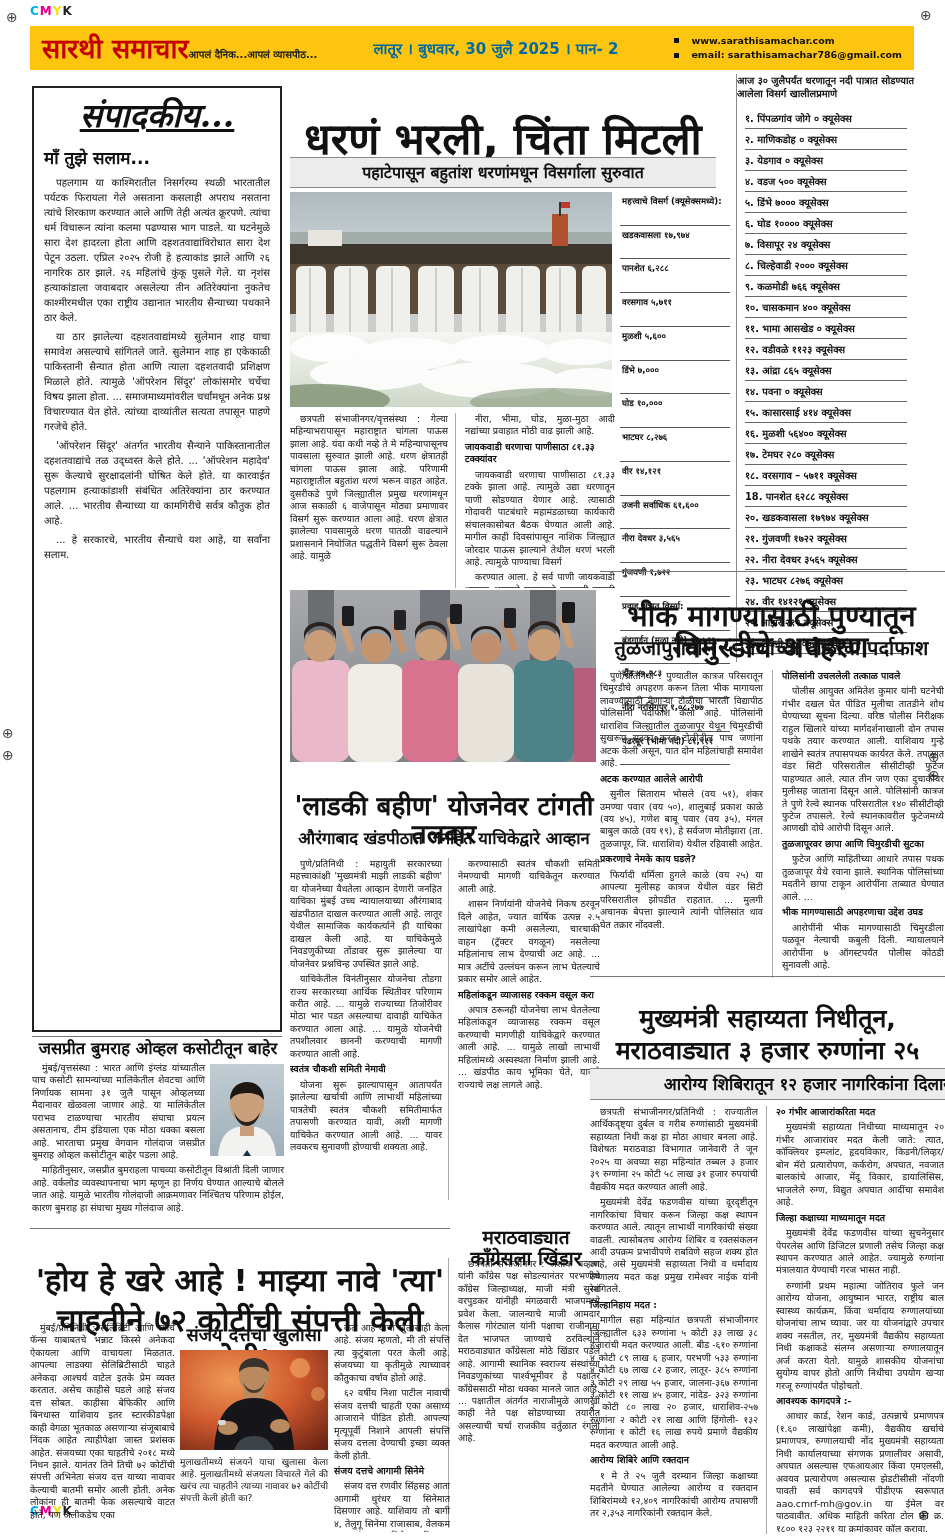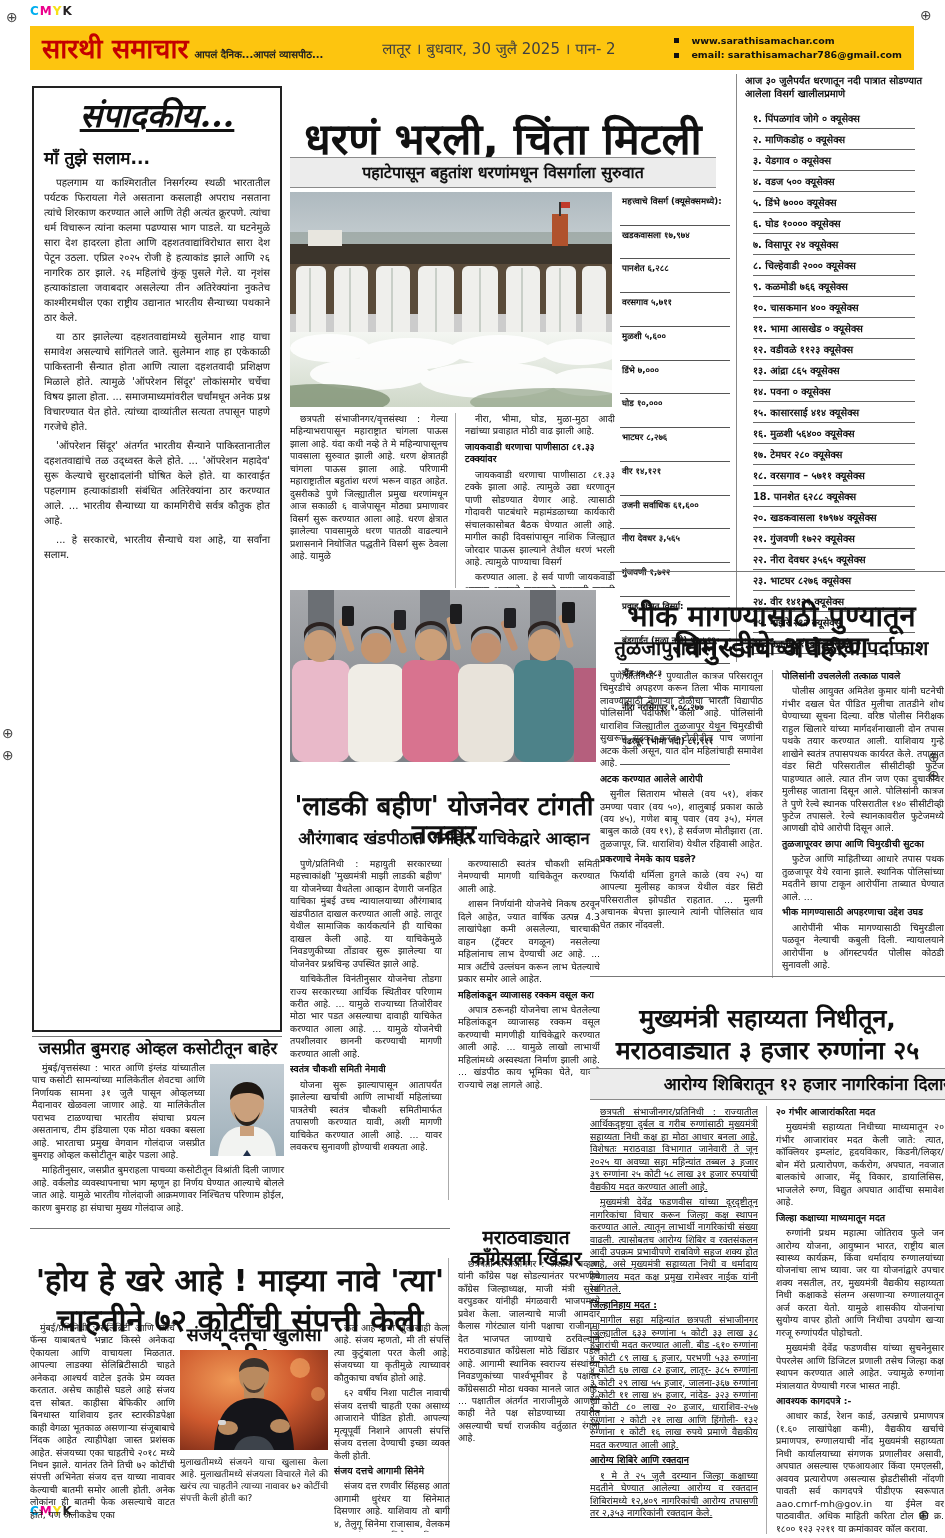--- a/index.html
+++ b/index.html
@@ -6,24 +6,24 @@
   .page{position:relative;width:945px;height:1538px;background:#ffffff;
         font-family:"DejaVu Sans",sans-serif;color:#111;overflow:hidden;}
   .abs{position:absolute;}
   .reg{position:absolute;font-size:14px;color:#444;line-height:1;}
   .cmyk{position:absolute;font-weight:bold;font-size:12px;letter-spacing:1px;
         font-family:"DejaVu Sans",sans-serif;}
   .cmyk .c{color:#00aeef}.cmyk .m{color:#ec008c}.cmyk .y{color:#f7e017}.cmyk .k{color:#231f20}
   
   .masthead{left:30px;top:26px;width:884px;height:44px;background:#fdc50f;
             display:flex;align-items:center;justify-content:space-between;padding:0 12px;box-sizing:border-box;}
-  .brandwrap{display:flex;align-items:baseline;gap:6px;}
+  .brandwrap{display:flex;align-items:baseline;}
   .brand{color:#c40000;font-size:27px;font-weight:bold;line-height:1;}
   .tagline{font-size:10px;font-weight:bold;color:#222;}
-  .dateline{font-size:15px;font-weight:normal;color:#404040;}
+  .dateline{font-size:15px;font-weight:bold;color:#0369a1;}
   .contact{font-size:9.5px;font-weight:bold;color:#111;text-align:left;line-height:1.5;}
   .contact .row{display:flex;align-items:center;gap:12px;}
   .sq{display:inline-block;width:5px;height:5px;background:#111;}
   
   .editorial{left:32px;top:86px;width:250px;height:946px;border:2px solid #222;
              padding:8px 10px;box-sizing:border-box;}
   .ed-script{font-family:"DejaVu Serif",serif;font-style:italic;font-weight:bold;
              font-size:33px;text-align:center;text-decoration:underline;line-height:1.2;}
   .ed-title{font-size:17px;font-weight:bold;margin:10px 0 6px 0;}
   .edp{font-size:10px;line-height:1.5;text-align:justify;margin:0 0 4px 0;text-indent:12px;}
@@ -34,21 +34,21 @@
   .main-head{left:290px;top:88px;width:426px;font-size:43px;font-weight:bold;
              text-align:center;line-height:1.05;}
   .deck{background:#ececec;border-top:1.5px solid #8a8a8a;border-bottom:1.5px solid #8a8a8a;
         font-weight:bold;text-align:center;}
   .deck.main{left:290px;top:157px;width:426px;height:29px;font-size:16px;line-height:29px;}
   .photo{overflow:hidden;background:#ccc;}
   
   .mid-table{left:620px;top:192px;width:110px;}
   .trow{font-size:8.6px;font-weight:bold;padding:4px 0 18px 2px;border-bottom:1px solid #555;line-height:1.25;}
   
-  .right-list{left:736px;top:74px;width:178px;border-left:1px solid #888;padding-left:8px;}
+  .right-list{left:736px;top:74px;width:178px;border-left:1px solid #888;}
   .rl-head{font-size:9.8px;font-weight:bold;line-height:1.35;margin-bottom:2px;}
   .rl-ul{list-style:none;margin:8px;padding:0;}
   .dam-item{font-size:9.8px;font-weight:bold;padding:4px 0 3px 0;border-bottom:1px solid #666;}
   .hr{position:absolute;border-top:1px solid #777;height:0;}
   .h2{font-weight:bold;text-align:center;line-height:1.08;}
   .col{box-sizing:border-box;}
   .divl{border-left:1px solid #aaa;padding-left:9px;}
   .kick{font-weight:bold;text-align:center;}
   .cap{font-size:9px;line-height:1.35;text-align:justify;}
   .clip{overflow:hidden;}
@@ -291,21 +291,21 @@
   <div class="col abs clip" style="left:290px;top:858px;width:152px;height:364px;">
 
   <p class="bp">पुणे/प्रतिनिधी : महायुती सरकारच्या महत्त्वाकांक्षी 'मुख्यमंत्री माझी लाडकी बहीण' या योजनेच्या वैधतेला आव्हान देणारी जनहित याचिका मुंबई उच्च न्यायालयाच्या औरंगाबाद खंडपीठात दाखल करण्यात आली आहे. लातूर येथील सामाजिक कार्यकर्त्याने ही याचिका दाखल केली आहे. या याचिकेमुळे निवडणुकीच्या तोंडावर सुरू झालेल्या या योजनेवर प्रश्नचिन्ह उपस्थित झाले आहे.</p>
       <p class="bp">याचिकेतील विनंतीनुसार योजनेचा तोडगा राज्य सरकारच्या आर्थिक स्थितीवर परिणाम करीत आहे. ... यामुळे राज्याच्या तिजोरीवर मोठा भार पडत असल्याचा दावाही याचिकेत करण्यात आला आहे. ... यामुळे योजनेची तपशीलवार छाननी करण्याची मागणी करण्यात आली आहे.</p>
       <p class="bp bh">स्वतंत्र चौकशी समिती नेमावी</p>
       <p class="bp">योजना सुरू झाल्यापासून आतापर्यंत झालेल्या खर्चाची आणि लाभार्थी महिलांच्या पात्रतेची स्वतंत्र चौकशी समितीमार्फत तपासणी करण्यात यावी, अशी मागणी याचिकेत करण्यात आली आहे. ... यावर लवकरच सुनावणी होण्याची शक्यता आहे.</p>
     </div>
   <div class="col abs clip divl" style="left:448px;top:858px;width:152px;height:342px;">
 
   <p class="bp">करण्यासाठी स्वतंत्र चौकशी समिती नेमण्याची मागणी याचिकेतून करण्यात आली आहे.</p>
-      <p class="bp">शासन निर्णयांनी योजनेचे निकष ठरवून दिले आहेत, ज्यात वार्षिक उत्पन्न 4.3 लाखांपेक्षा कमी असलेल्या, चारचाकी वाहन (ट्रॅक्टर वगळून) नसलेल्या महिलांनाच लाभ देण्याची अट आहे. ... मात्र अटींचे उल्लंघन करून लाभ घेतल्याचे प्रकार समोर आले आहेत.</p>
+      <p class="bp">शासन निर्णयांनी योजनेचे निकष ठरवून दिले आहेत, ज्यात वार्षिक उत्पन्न २.५ लाखांपेक्षा कमी असलेल्या, चारचाकी वाहन (ट्रॅक्टर वगळून) नसलेल्या महिलांनाच लाभ देण्याची अट आहे. ... मात्र अटींचे उल्लंघन करून लाभ घेतल्याचे प्रकार समोर आले आहेत.</p>
       <p class="bp bh">महिलांकडून व्याजासह रक्कम वसूल करा</p>
       <p class="bp">अपात्र ठरूनही योजनेचा लाभ घेतलेल्या महिलांकडून व्याजासह रक्कम वसूल करण्याची मागणीही याचिकेद्वारे करण्यात आली आहे. ... यामुळे लाखो लाभार्थी महिलांमध्ये अस्वस्थता निर्माण झाली आहे. ... खंडपीठ काय भूमिका घेते, याकडे राज्याचे लक्ष लागले आहे.</p>
     </div>
 
   <h3 class="h2 abs" style="left:452px;top:1208px;width:148px;font-size:19px;">मराठवाड्यात काँग्रेसला खिंडार</h3>
   <div class="col abs clip divl" style="left:448px;top:1258px;width:152px;height:270px;">
 
   <p class="bp">छत्रपती संभाजीनगर : अशोक चव्हाण यांनी काँग्रेस पक्ष सोडल्यानंतर परभणीचे काँग्रेस जिल्हाध्यक्ष, माजी मंत्री सुरेश वरपुडकर यांनीही मंगळवारी भाजपमध्ये प्रवेश केला. जालन्याचे माजी आमदार कैलास गोरंट्याल यांनी पक्षाचा राजीनामा देत भाजपत जाण्याचे ठरविल्याने मराठवाड्यात काँग्रेसला मोठे खिंडार पडले आहे. आगामी स्थानिक स्वराज्य संस्थांच्या निवडणुकांच्या पार्श्वभूमीवर हे पक्षांतर काँग्रेससाठी मोठा धक्का मानले जात आहे. ... पक्षातील अंतर्गत नाराजीमुळे आणखी काही नेते पक्ष सोडण्याच्या तयारीत असल्याची चर्चा राजकीय वर्तुळात रंगली आहे.</p>
     </div>
 
@@ -371,33 +371,33 @@
 
   <p class="bp">केले आहे याचा खुलासाही केला आहे. संजय म्हणतो, मी ती संपत्ति त्या कुटुंबाला परत केली आहे. संजयच्या या कृतीमुळे त्याच्यावर कौतुकाचा वर्षाव होतो आहे.</p>
       <p class="bp">६२ वर्षीय निशा पाटील नावाची संजय दत्तची चाहती एका असाध्य आजाराने पीडित होती. आपल्या मृत्यूपूर्वी निशाने आपली संपत्ति संजय दत्तला देण्याची इच्छा व्यक्त केली होती.</p>
       <p class="bp bh">संजय दत्तचे आगामी सिनेमे</p>
       <p class="bp">संजय दत्त रणवीर सिंहसह आता आगामी धुरंधर या सिनेमात दिसणार आहे. याशिवाय तो बागी ४, तेलुगू सिनेमा राजासाब, वेलकम टू द जंगल या सिनेमात दिसणार आहे.</p>
     </div>
 
   <div class="hr" style="left:590px;top:976px;width:355px;"></div>
   <h2 class="h2 abs" style="left:590px;top:982px;width:355px;font-size:25px;line-height:1.3;">मुख्यमंत्री सहाय्यता निधीतून, मराठवाड्यात ३ हजार रुग्णांना २५ कोटींची मदत</h2>
   <div class="deck abs" style="left:590px;top:1068px;width:355px;height:30px;font-size:17px;line-height:30px;padding-left:44px;">आरोग्य शिबिरातून १२ हजार नागरिकांना दिलासा</div>
-  <div class="col abs clip" style="left:590px;top:1106px;width:168px;height:428px;text-decoration:underline;">
+  <div class="col abs clip" style="left:590px;top:1106px;width:168px;height:428px;">
 
   <p class="bp">छत्रपती संभाजीनगर/प्रतिनिधी : राज्यातील आर्थिकदृष्ट्या दुर्बल व गरीब रुग्णांसाठी मुख्यमंत्री सहाय्यता निधी कक्ष हा मोठा आधार बनला आहे. विशेषतः मराठवाडा विभागात जानेवारी ते जून २०२५ या अवघ्या सहा महिन्यांत तब्बल ३ हजार ३९ रुग्णांना २५ कोटी ५८ लाख ३१ हजार रुपयांची वैद्यकीय मदत करण्यात आली आहे.</p>
       <p class="bp">मुख्यमंत्री देवेंद्र फडणवीस यांच्या दूरदृष्टीतून नागरिकांचा विचार करून जिल्हा कक्ष स्थापन करण्यात आले. त्यातून लाभार्थी नागरिकांची संख्या वाढली. त्यासोबतच आरोग्य शिबिर व रक्तसंकलन आदी उपक्रम प्रभावीपणे राबविणे सहज शक्य होत आहे, असे मुख्यमंत्री सहाय्यता निधी व धर्मादाय रुग्णालय मदत कक्ष प्रमुख रामेश्वर नाईक यांनी सांगितले.</p>
       <p class="bp bh">जिल्हानिहाय मदत :</p>
       <p class="bp">मागील सहा महिन्यांत छत्रपती संभाजीनगर जिल्ह्यातील ६३३ रुग्णांना ५ कोटी ३३ लाख ३८ हजारांची मदत करण्यात आली. बीड -६१० रुग्णांना ४ कोटी ८९ लाख ६ हजार, परभणी ५३३ रुग्णांना ४ कोटी ६७ लाख ८२ हजार, लातूर- ३८५ रुग्णांना ३ कोटी २९ लाख ५५ हजार, जालना-३६७ रुग्णांना ३ कोटी ११ लाख ४५ हजार, नांदेड- ३२३ रुग्णांना २ कोटी ८० लाख २० हजार, धाराशिव-२५७ रुग्णांना २ कोटी २१ लाख आणि हिंगोली- १३२ रुग्णांना १ कोटी १६ लाख रुपये प्रमाणे वैद्यकीय मदत करण्यात आली आहे.</p>
       <p class="bp bh">आरोग्य शिबिरे आणि रक्तदान</p>
       <p class="bp">१ मे ते २५ जुलै दरम्यान जिल्हा कक्षाच्या मदतीने घेण्यात आलेल्या आरोग्य व रक्तदान शिबिरांमध्ये १२,४०९ नागरिकांची आरोग्य तपासणी तर २,३५३ नागरिकांनी रक्तदान केले.</p>
     </div>
   <div class="col abs clip divl" style="left:766px;top:1106px;width:178px;height:428px;">
 
   <p class="bp bh">२० गंभीर आजारांकरिता मदत</p>
       <p class="bp">मुख्यमंत्री सहाय्यता निधीच्या माध्यमातून २० गंभीर आजारांवर मदत केली जाते: त्यात, कॉक्लियर इम्प्लांट, हृदयविकार, किडनी/लिव्हर/बोन मॅरो प्रत्यारोपण, कर्करोग, अपघात, नवजात बालकांचे आजार, मेंदू विकार, डायालिसिस, भाजलेले रुग्ण, विद्युत अपघात आदींचा समावेश आहे.</p>
       <p class="bp bh">जिल्हा कक्षाच्या माध्यमातून मदत</p>
+      <p class="bp">मुख्यमंत्री देवेंद्र फडणवीस यांच्या सुचनेनुसार पेपरलेस आणि डिजिटल प्रणाली तसेच जिल्हा कक्ष स्थापन करण्यात आले आहेत. ज्यामुळे रुग्णांना मंत्रालयात येण्याची गरज भासत नाही.</p>
       <p class="bp">रुग्णांनी प्रथम महात्मा जोतिराव फुले जन आरोग्य योजना, आयुष्मान भारत, राष्ट्रीय बाल स्वास्थ्य कार्यक्रम, किंवा धर्मादाय रुग्णालयांच्या योजनांचा लाभ घ्यावा. जर या योजनांद्वारे उपचार शक्य नसतील, तर, मुख्यमंत्री वैद्यकीय सहाय्यता निधी कक्षाकडे संलग्न असणाऱ्या रुग्णालयातून अर्ज करता येतो. यामुळे शासकीय योजनांचा सुयोग्य वापर होतो आणि निधीचा उपयोग खऱ्या गरजू रुग्णांपर्यंत पोहोचतो.</p>
-      <p class="bp">मुख्यमंत्री देवेंद्र फडणवीस यांच्या सुचनेनुसार पेपरलेस आणि डिजिटल प्रणाली तसेच जिल्हा कक्ष स्थापन करण्यात आले आहेत. ज्यामुळे रुग्णांना मंत्रालयात येण्याची गरज भासत नाही.</p>
       <p class="bp bh">आवश्यक कागदपत्रे :-</p>
       <p class="bp">आधार कार्ड, रेशन कार्ड, उत्पन्नाचे प्रमाणपत्र (१.६० लाखांपेक्षा कमी), वैद्यकीय खर्चाचे प्रमाणपत्र, रुग्णालयाची नोंद मुख्यमंत्री सहाय्यता निधी कार्यालयाच्या संगणक प्रणालीवर असावी, अपघात असल्यास एफआयआर किंवा एमएलसी, अवयव प्रत्यारोपण असल्यास झेडटीसीसी नोंदणी पावती सर्व कागदपत्रे पीडीएफ स्वरूपात aao.cmrf-mh@gov.in या ईमेल वर पाठवावीत. अधिक माहिती करिता टोल फ्री क्र. १८०० १२३ २२११ या क्रमांकावर कॉल करावा.</p>
     </div>
 
 </div>
 
 </body></html>

